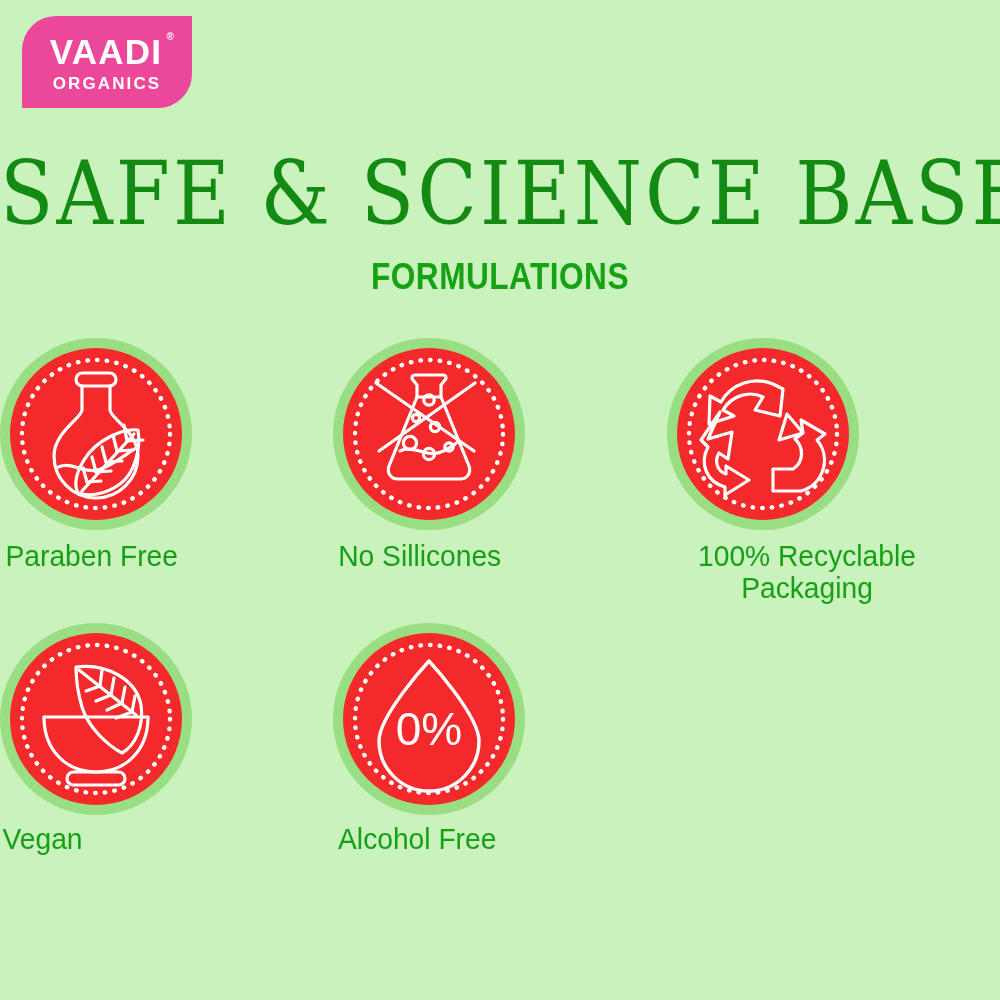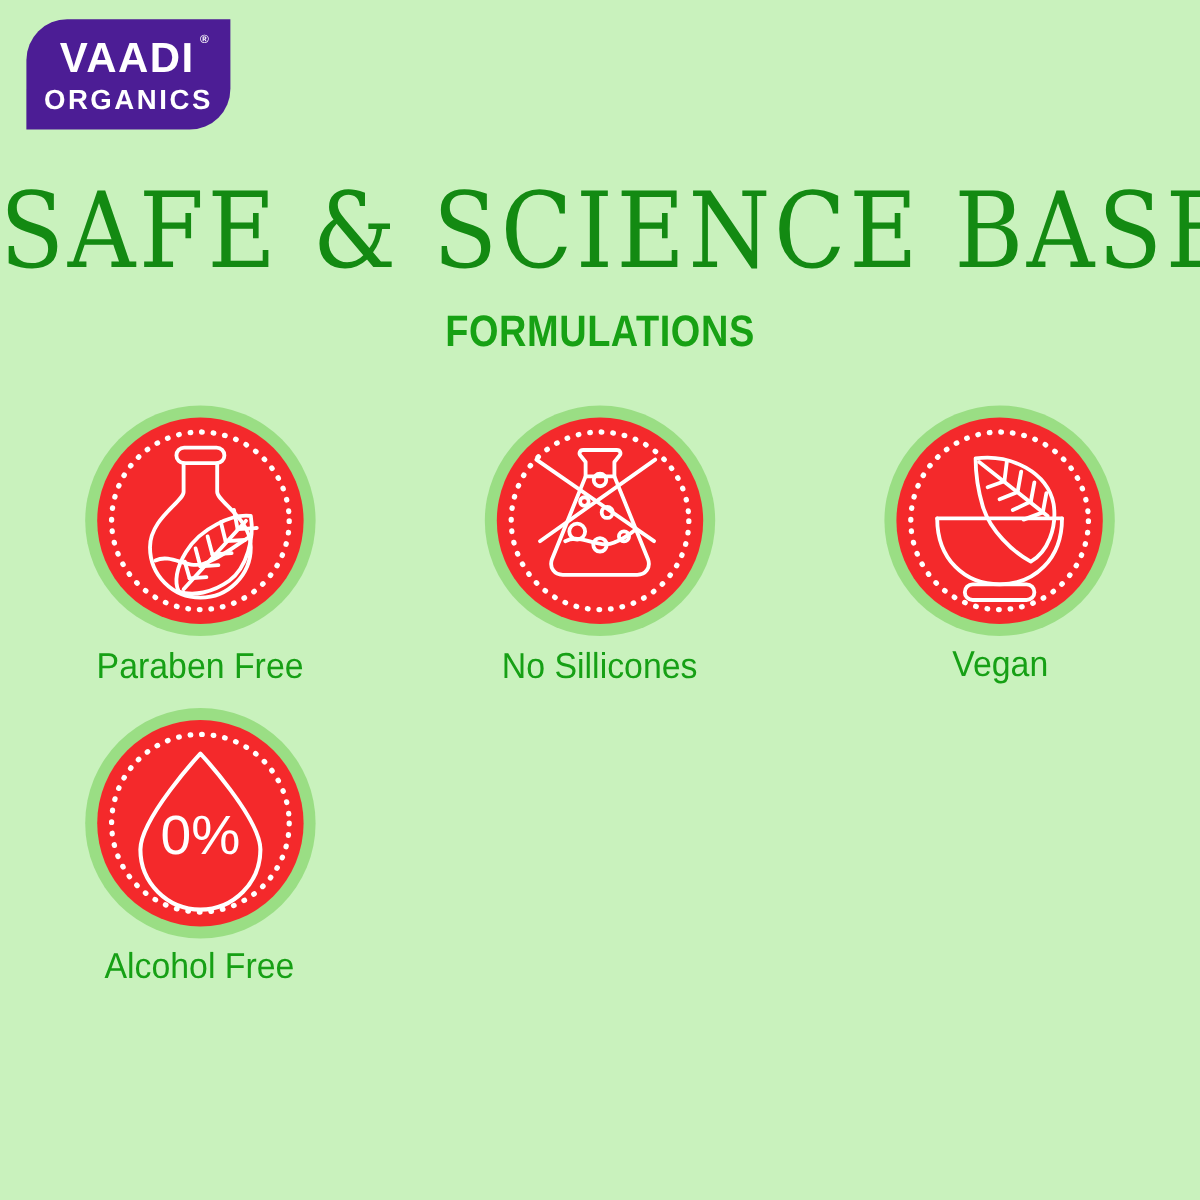--- a/index.html
+++ b/index.html
@@ -9,21 +9,21 @@
     font-family:"Liberation Sans", sans-serif;
     position:relative;
     overflow:hidden;
   }
 
   
   .logo-badge{
     position:absolute;
     left:22px; top:16px;
     width:170px; height:92px;
-    background:#4c1d95;
+    background:#ec4899;
     border-radius:34px 0 34px 0;
     display:flex; flex-direction:column;
     align-items:center; justify-content:center;
     padding-top:2px;
   }
   .logo-word{
     color:#ffffff;
     font-size:35px;
     font-weight:700;
     letter-spacing:1.2px;
@@ -33,21 +33,21 @@
   }
   .logo-reg{
     position:absolute;
     top:-2px; right:-11px;
     font-size:10px;
     font-weight:700;
     line-height:1;
   }
   .logo-sub{
     color:#ffffff;
-    font-size:23px;
+    font-size:17px;
     font-weight:700;
     letter-spacing:2.1px;
     line-height:1;
     margin-top:6px;
     text-align:center;
   }
 
   
   .headline{
     position:absolute;
@@ -82,21 +82,21 @@
     top:338px; left:0;
     width:1000px;
     display:grid;
     grid-template-columns:repeat(3,1fr);
     grid-template-rows:auto auto;
     row-gap:18px;
   }
   .cell{
     display:flex;
     flex-direction:column;
-    align-items:center;
+    align-items:flex-start;
   }
   .badge{
     width:192px; height:192px;
     border-radius:50%;
     background:#9ade84;
     display:flex;
     align-items:center;
     justify-content:center;
     flex:0 0 auto;
   }
@@ -195,20 +195,38 @@
 
             <path d="M33 35 L131 103"></path>
             <path d="M132 35 L36 103"></path>
           </g>
         </svg>
       </div>
     </div>
     <div class="label">No Sillicones</div>
   </div>
 
+  <div class="cell">
+    <div class="badge">
+      <div class="badge-inner">
+        <svg width="172" height="172" viewBox="0 0 172 172">
+          <g fill="none" stroke="#ffffff" stroke-width="3.2" stroke-linecap="round" stroke-linejoin="round">
+            <circle cx="86" cy="86" r="74" stroke-width="4.4" stroke-dasharray="0.5 9.2" stroke-linecap="round"></circle>
+
+            <path d="M96 36 C76 28 54 36 44 54 L33 48 L32 76 L57 68 L46 62 C54 48 72 42 86 49 L78 62 L103 68 L106 41 L96 36 Z"></path>
+
+            <path d="M43 64 L24 92 L31 99 C22 116 30 134 48 139 L48 147 L72 132 L49 118 L49 126 C40 123 37 113 42 105 L51 111 L55 84 L31 91 L43 64 Z"></path>
+
+            <path d="M110 66 L102 92 L126 85 L118 91 C127 99 127 114 116 121 L96 121 L96 143 L124 143 C146 137 155 110 140 92 L148 86 L124 72 L126 85 Z"></path>
+          </g>
+        </svg>
+      </div>
+    </div>
+    <div class="label">100% Recyclable Packaging</div>
+  </div>
 
   <div class="cell row2">
     <div class="badge">
       <div class="badge-inner">
         <svg width="172" height="172" viewBox="0 0 172 172">
           <g fill="none" stroke="#ffffff" stroke-width="3.2" stroke-linecap="round" stroke-linejoin="round">
             <circle cx="86" cy="86" r="74" stroke-width="4.4" stroke-dasharray="0.5 9.2" stroke-linecap="round"></circle>
 
             <path d="M66 34 C96 30 126 46 131 72 C134 92 126 112 112 120 C97 112 78 94 72 74 C67 57 66 42 66 34 Z"></path>
 

